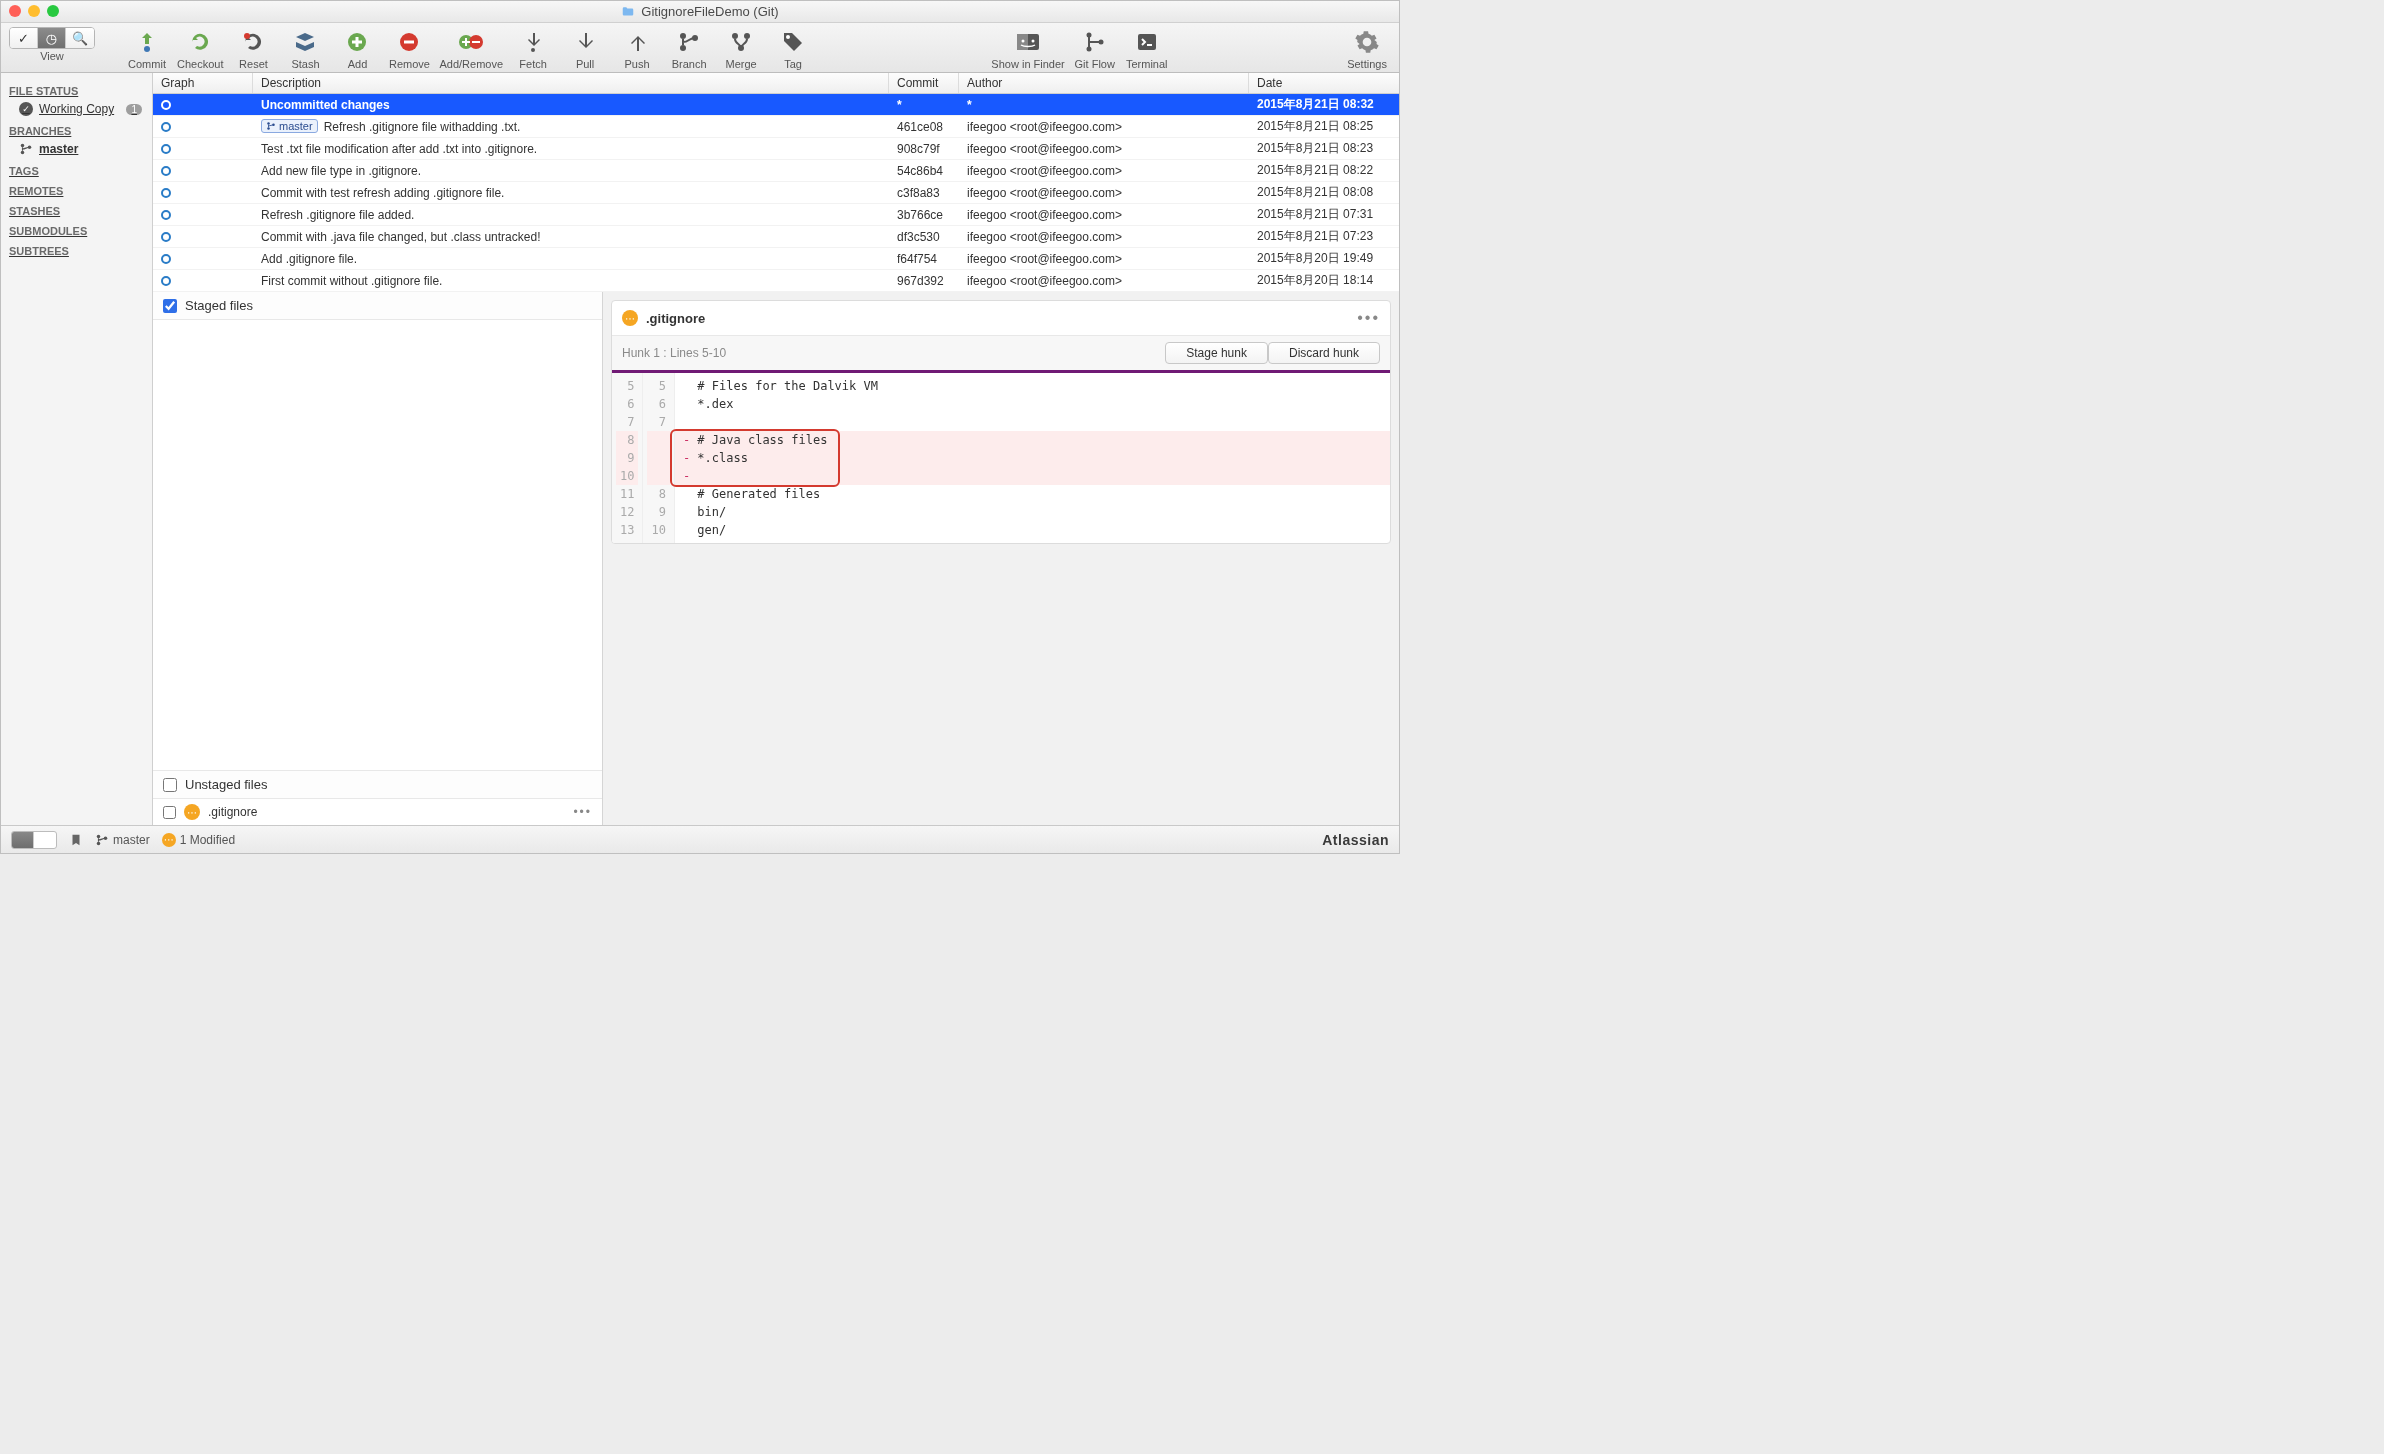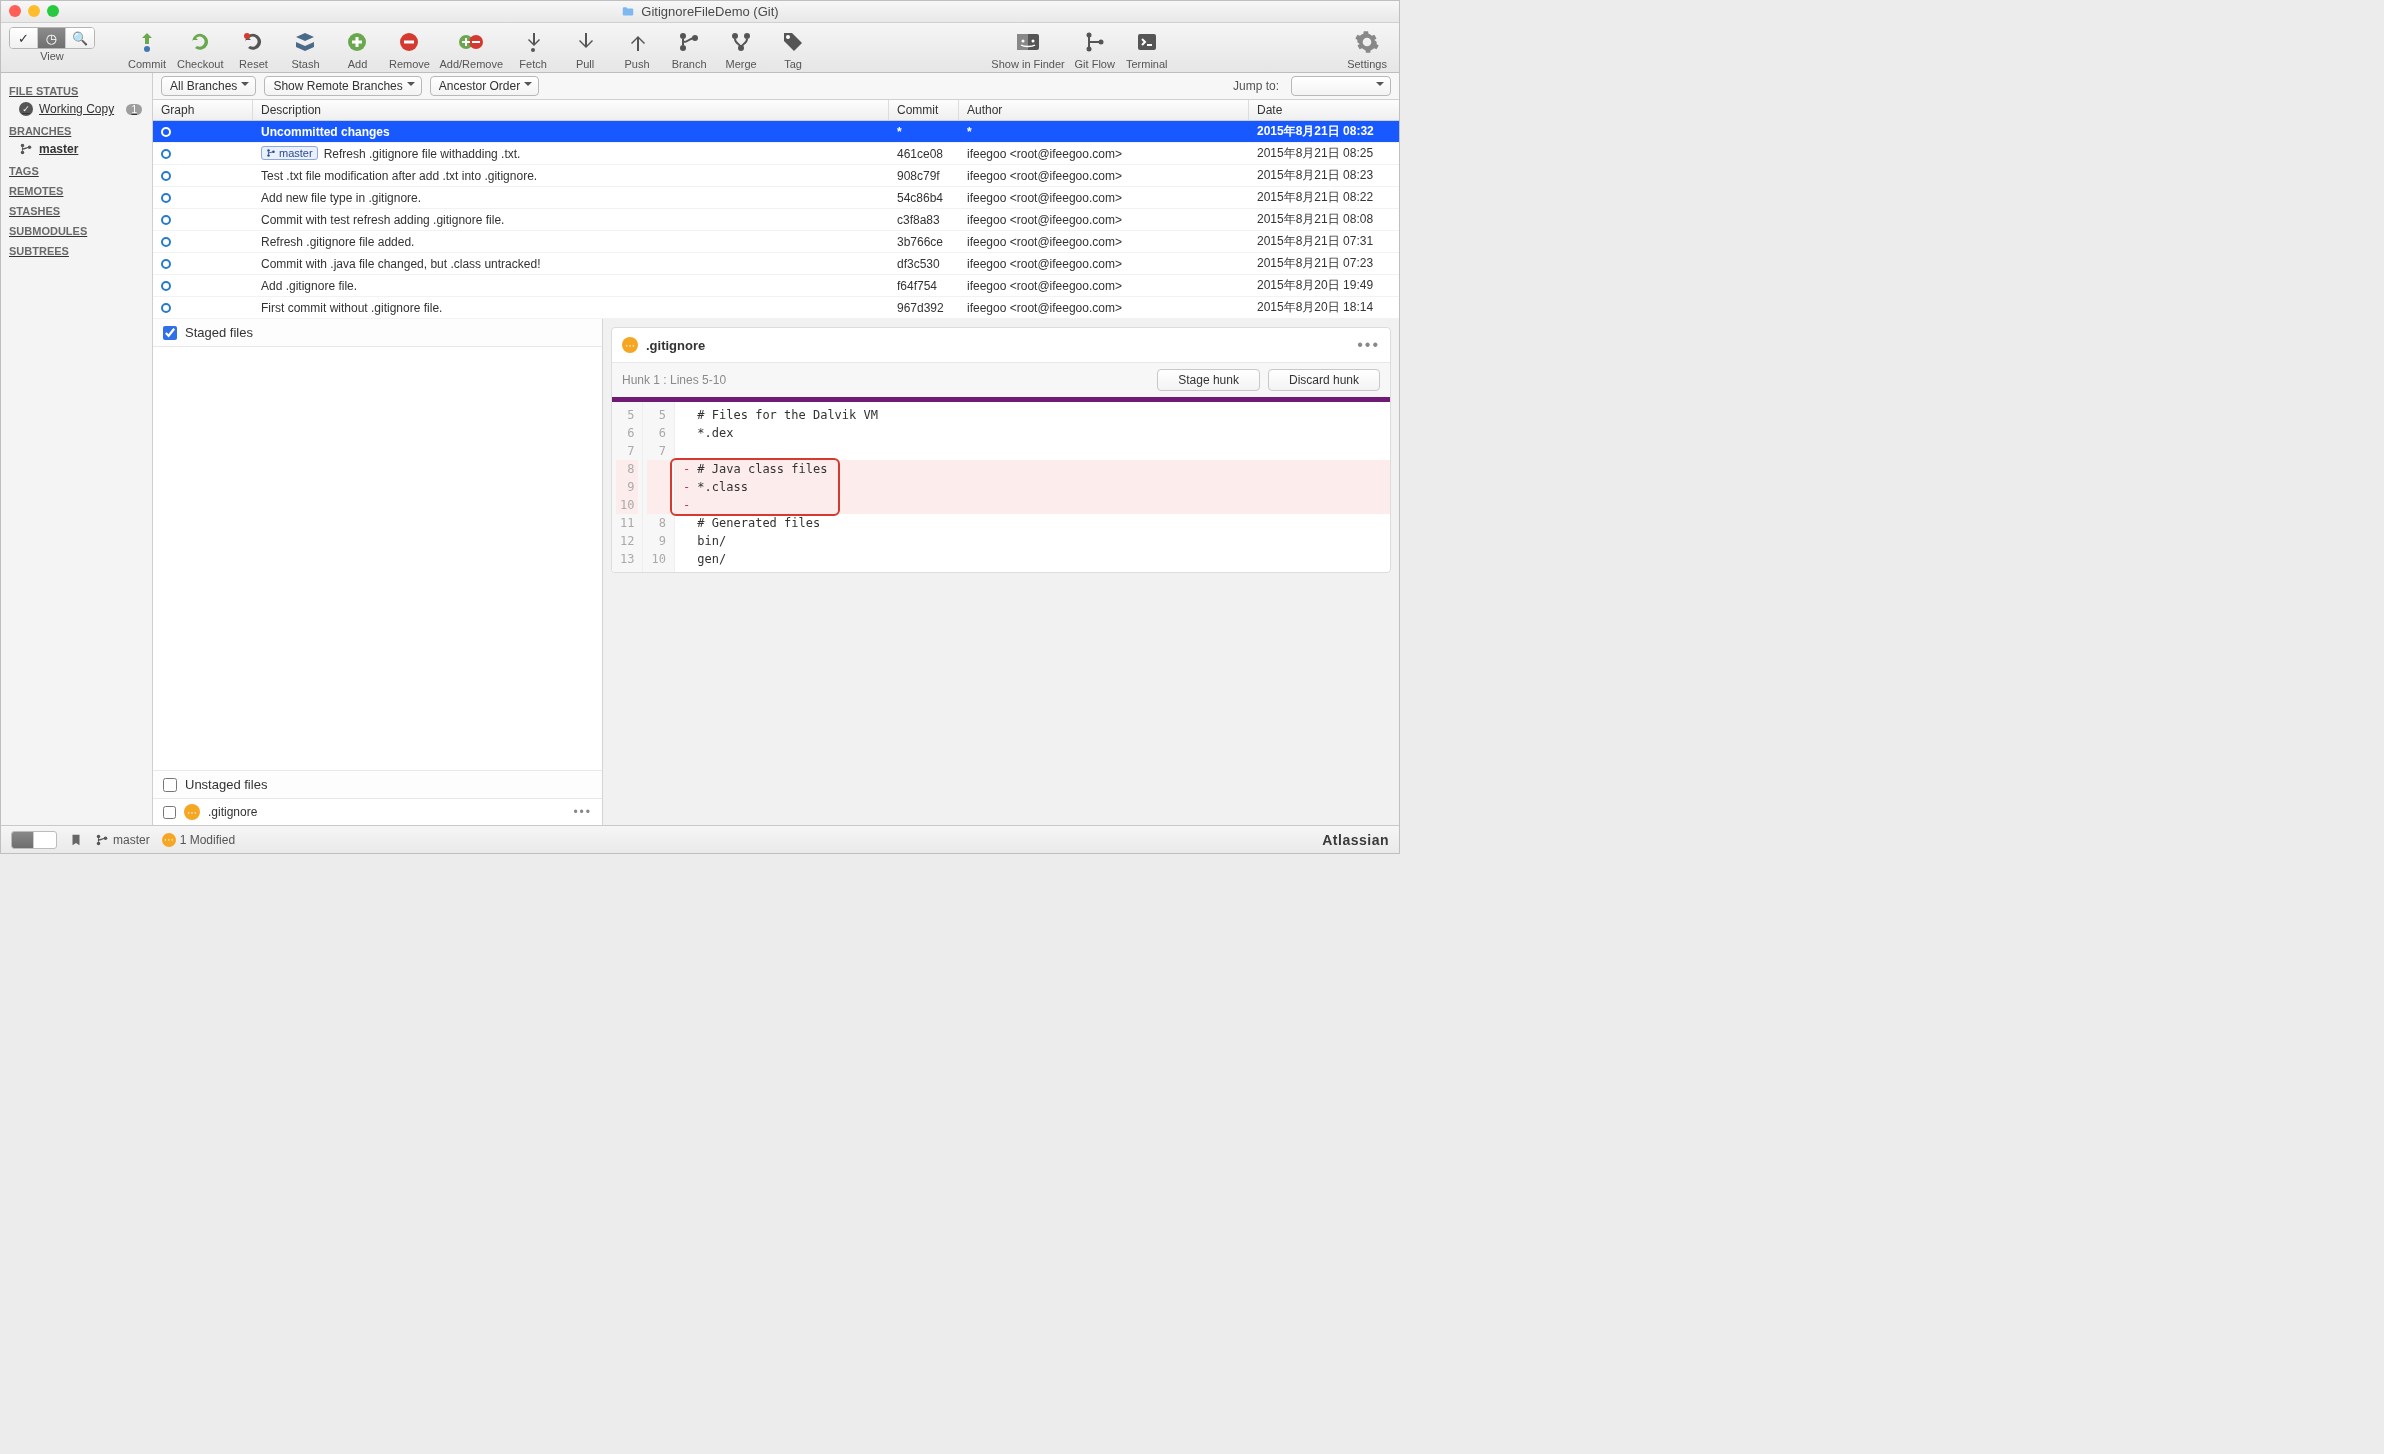--- a/index.html
+++ b/index.html
@@ -181,21 +181,21 @@
 }
 .file-row .dots { margin-left:auto; letter-spacing:2px; color:#888;}
 .file-icon { width:16px;height:16px;border-radius:50%;background:#f5a623;color:#fff;font-size:10px;display:flex;align-items:center;justify-content:center;}
 
 .diff-pane { flex:1; display:flex; flex-direction:column; padding:8px; background:#f1f1f1;}
 .diff-card { background:#fff; border:1px solid #dcdcdc; border-radius:4px; display:flex; flex-direction:column; overflow:hidden;}
 .diff-head { display:flex; align-items:center; padding:8px 10px; gap:8px; border-bottom:1px solid #e8e8e8;}
 .diff-head .dots { margin-left:auto; letter-spacing:2px; color:#888; font-size:16px;}
 .hunk-bar {
   display:flex; align-items:center; padding:6px 10px;
-  background:#f7f7f7; border-bottom:5px solid #701a75; gap:8px;
+  background:#f7f7f7; border-bottom:3px solid #701a75; 
 }
 .hunk-btn {
   font-size:12px; padding:3px 20px; border:1px solid #c8c8c8; border-radius:4px;
   background:linear-gradient(#fff,#f3f3f3);
 }
 .hunk-title { color:#8a8a8a; font-size:12px; }
 .diff-body { display:flex; font-family: Menlo, Consolas, monospace; font-size:12px;}
 .line-nums { background:#f7f7f7; color:#aaa; text-align:right; padding:4px 4px; border-right:1px solid #eee;}
 .line-nums div { padding:0 4px; height:18px; line-height:18px;}
 .line-nums.n2 { border-right:1px solid #eee;}
@@ -433,33 +433,20 @@
     </div>
     <div class="side-head">TAGS</div>
     <div class="side-head">REMOTES</div>
     <div class="side-head">STASHES</div>
     <div class="side-head">SUBMODULES</div>
     <div class="side-head">SUBTREES</div>
   </div>
 
   <div class="content">
 
-    <div class="filterbar">
-      <div class="mac-select">
-          <span>All Branches</span>
-        </div>
-      <div class="mac-select">
-          <span>Show Remote Branches</span>
-        </div>
-      <div class="mac-select">
-          <span>Ancestor Order</span>
-        </div>
-      <span class="jump-label">Jump to:</span>
-      <div class="mac-select" style="width:100px"></div>
-    </div>
 
     <div class="commit-header">
       <div>Graph</div>
       <div>Description</div>
       <div>Commit</div>
       <div>Author</div>
       <div>Date</div>
     </div>
 
     <div class="commit-list" id="commit-list">

